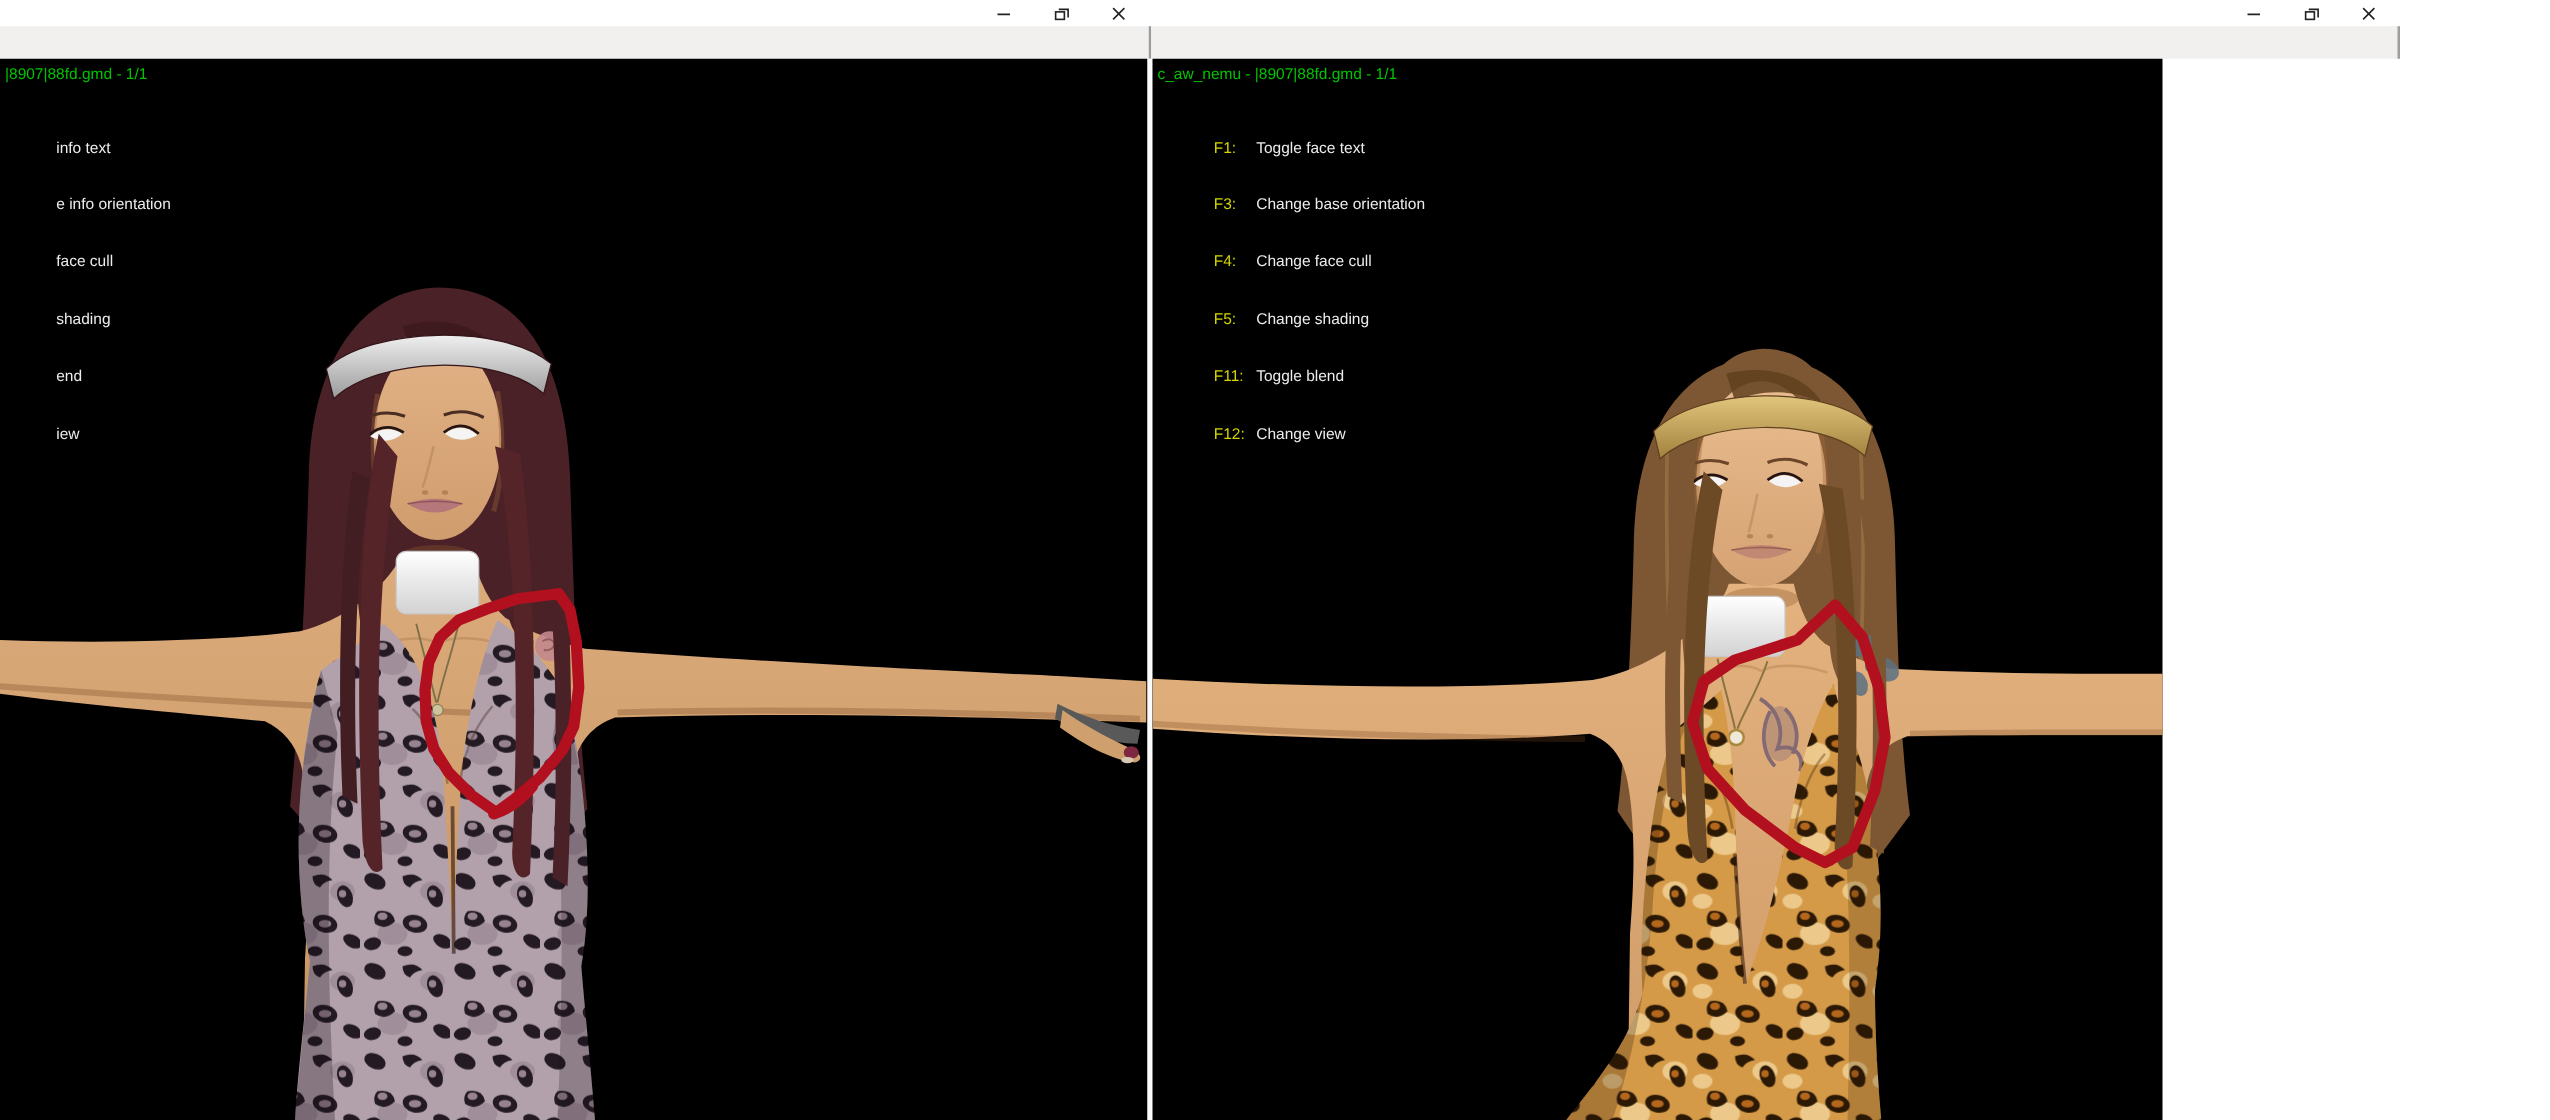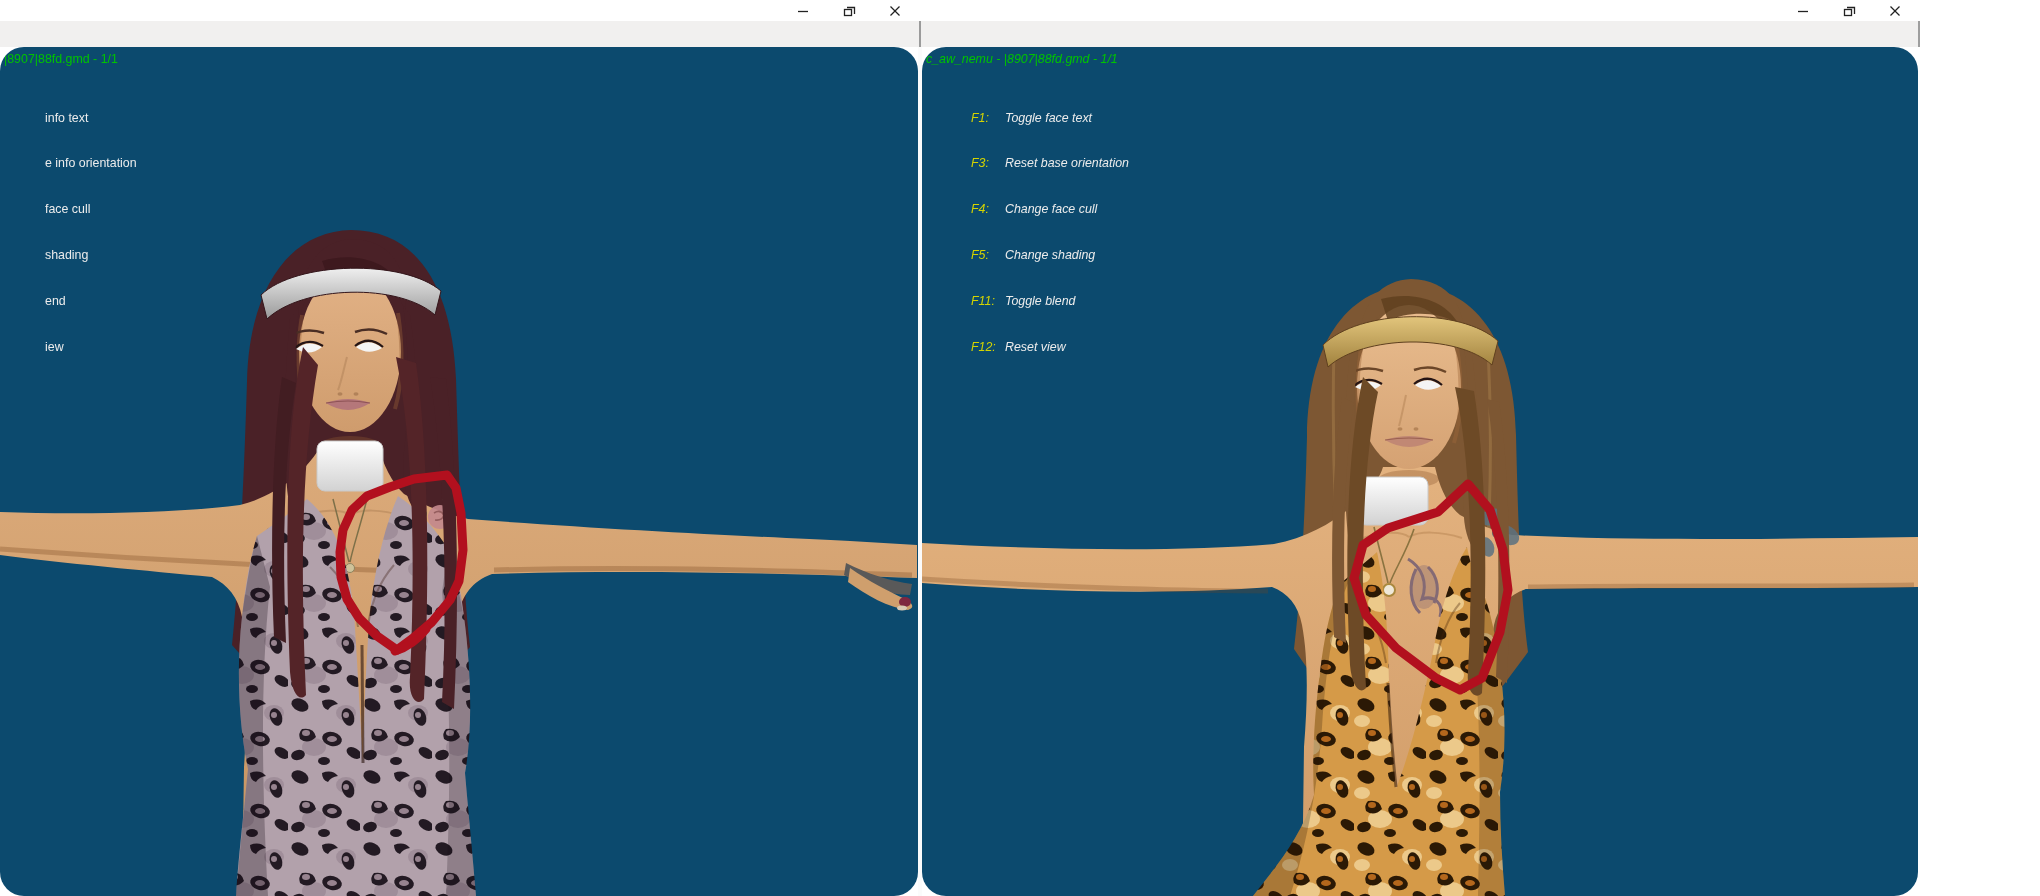--- a/index.html
+++ b/index.html
@@ -7,23 +7,23 @@
          font-family:"Liberation Sans","DejaVu Sans",sans-serif;}
   
   .caption-row{position:absolute;left:0;top:0;width:2040px;height:21px;background:#ffffff;}
   .caption-group{position:absolute;top:0;height:21px;display:flex;}
   .caption-btn{width:46px;height:21px;display:flex;align-items:center;justify-content:center;cursor:default;}
   .caption-btn svg{display:block;}
   .menustrip{position:absolute;top:21px;height:26px;background:#f1f0ef;}
   .menustrip.left{left:0;width:919px;}
   .menustrip.right{left:921px;width:997px;border-right:2px solid #9e9e9e;}
   .strip-divider{position:absolute;top:21px;left:919px;width:2px;height:26px;background:#9b9b9b;}
-  .viewport{position:absolute;top:47px;height:849px;background:#0c4a6e;overflow:hidden;border-radius:24px;}
+  .viewport{position:absolute;top:47px;height:849px;background:#000000;overflow:hidden;}
   .viewport.left{left:0;width:918px;}
-  .viewport.right{left:922px;width:996px;font-style:italic;}
+  .viewport.right{left:922px;width:808px;}
   .win-gap{position:absolute;top:47px;left:918px;width:4px;height:849px;background:#fbfbfb;}
   .right-margin{position:absolute;top:0;left:1920px;width:120px;height:896px;background:#ffffff;}
   
   .overlay{position:absolute;left:0;top:0;width:100%;font-size:12.4px;line-height:15.3px;
            color:#ececec;pointer-events:none;}
   .ov-title{position:absolute;left:4px;top:5px;color:#00c400;white-space:pre;}
   .ov-lines{position:absolute;left:1px;top:33px;white-space:pre;}
   .hk-row{display:flex;white-space:pre;margin-left:44px;}
   .hk-key{width:34px;color:#d4d400;flex:0 0 auto;}
   .hk-action{color:#ececec;}
@@ -348,35 +348,35 @@
 
     <div class="overlay">
       <div class="ov-title">c_aw_nemu - |8907|88fd.gmd - 1/1</div>
       <div class="ov-lines" style="left:5px;">
         <div class="hk-row">
           <span class="hk-key">F1:</span>
           <span class="hk-action">Toggle face text</span>
         </div>
         <div class="hk-row">
           <span class="hk-key">F3:</span>
-          <span class="hk-action">Reset base orientation</span>
+          <span class="hk-action">Change base orientation</span>
         </div>
         <div class="hk-row">
           <span class="hk-key">F4:</span>
           <span class="hk-action">Change face cull</span>
         </div>
         <div class="hk-row">
           <span class="hk-key">F5:</span>
           <span class="hk-action">Change shading</span>
         </div>
         <div class="hk-row">
           <span class="hk-key">F11:</span>
           <span class="hk-action">Toggle blend</span>
         </div>
         <div class="hk-row">
           <span class="hk-key">F12:</span>
-          <span class="hk-action">Reset view</span>
+          <span class="hk-action">Change view</span>
         </div>
       </div>
     </div>
   </div>
 
 </div>
 
 </body></html>

